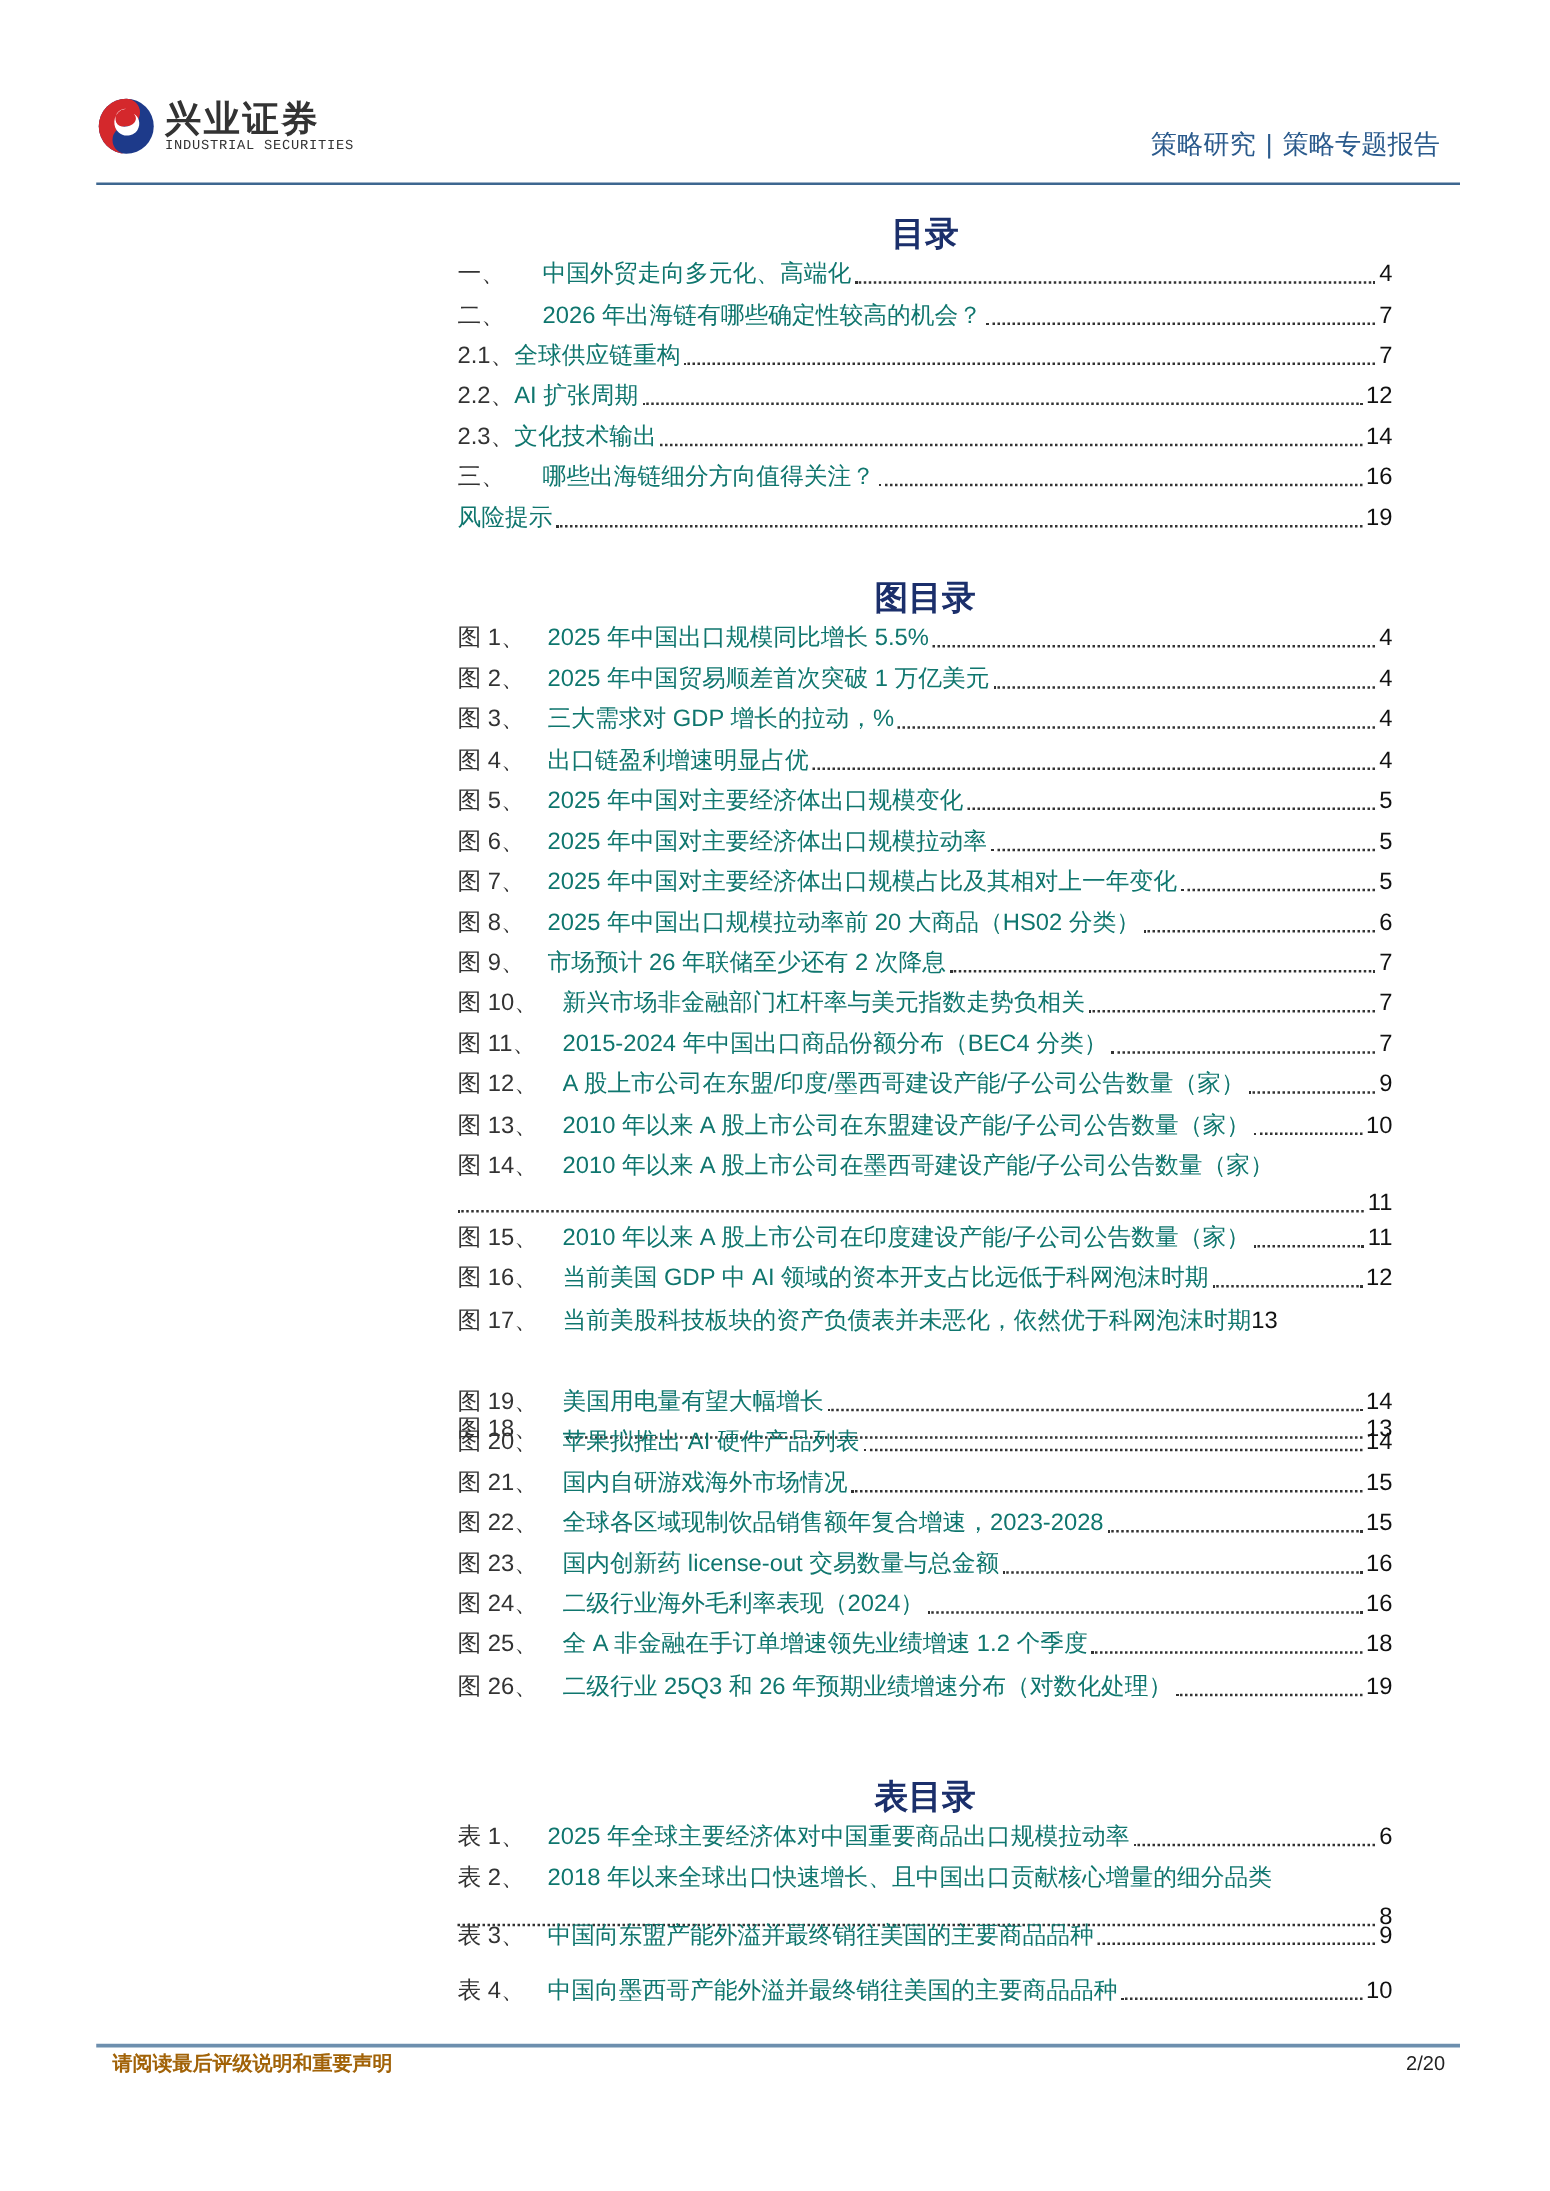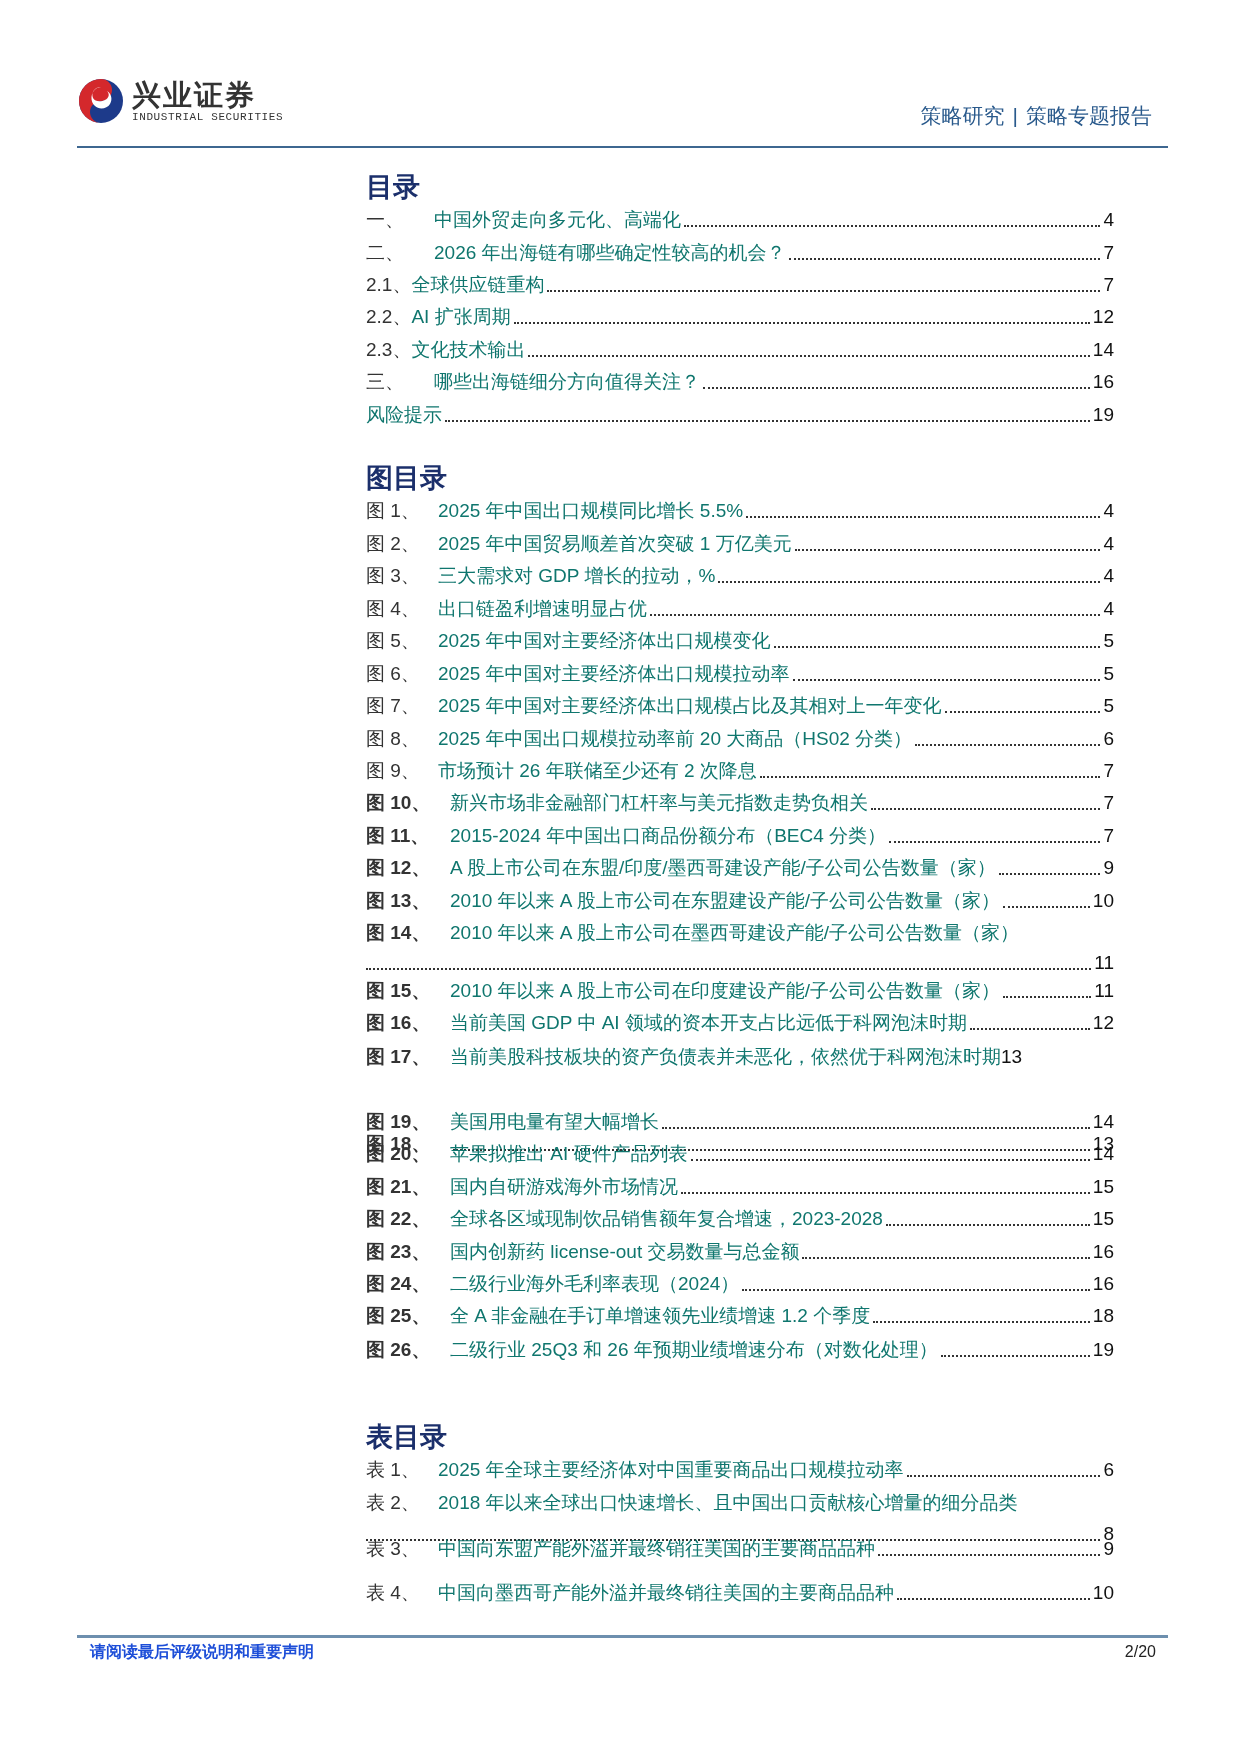--- a/index.html
+++ b/index.html
@@ -7,27 +7,27 @@
          font-family: "Liberation Sans", "DejaVu Sans", sans-serif; color: #1a1a1a; }
   .logo { position: absolute; left: 78px; top: 76px; height: 50px; display: flex; align-items: center; }
   .logo-mark { width: 46px; height: 46px; }
   .logo-text { margin-left: 8px; display: flex; flex-direction: column; }
   .logo-cn { font-family: "DejaVu Serif", serif; font-size: 29px; font-weight: bold; color: #333333; letter-spacing: 2px; line-height: 32px; }
   .logo-en { font-family: Liberation Mono, monospace; font-size: 11px; color: #333333; letter-spacing: 0.6px; line-height: 13px; }
   .header-right { position: absolute; right: 88px; top: 102px; font-size: 21px; color: #2a5a8c; line-height: 28px; white-space: nowrap; }
   .header-right .sep { margin: 0 8px; }
   .rule-top { position: absolute; left: 77px; width: 1091px; top: 146px; height: 2px; background: #3e6790; }
   .rule-bottom { position: absolute; left: 77px; width: 1091px; top: 1635px; height: 3px; background: #6d8fae; }
-  .footer-left { position: absolute; left: 90px; top: 1641px; font-size: 16px; font-weight: bold; color: #1d4ed8; line-height: 22px; }
+  .footer-left { position: absolute; left: 90px; top: 1641px; font-size: 16px; font-weight: bold; color: #a16207; line-height: 22px; }
   .footer-right { position: absolute; right: 84px; top: 1641px; font-size: 16px; color: #222; line-height: 22px; }
-  .sec-title { position: absolute; left: 366px; width: 748px; text-align: left; font-size: 27px; font-weight: bold; color: #1b2f6b; line-height: 34px; }
+  .sec-title { position: absolute; left: 366px; width: 748px; text-align: center; font-size: 27px; font-weight: bold; color: #1b2f6b; line-height: 34px; }
   .row { position: absolute; left: 366px; width: 748px; height: 26px; display: flex; align-items: flex-end; font-size: 19px; line-height: 26px; white-space: nowrap; }
   .row .lab { flex: 0 0 auto; color: #333; }
   .row .lab.w1 { width: 72px; }
-  .row .lab.w2 { width: 84px; font-weight: bold; }
+  .row .lab.w2 { width: 84px; }
   .row .lab.w3 { width: 72px; }
   .row .ttl { flex: 0 1 auto; overflow: hidden; color: #0f766e; }
   .row .dots { flex: 1 1 auto; border-bottom: 2px dotted #333; margin: 0 3px 6px 3px; min-width: 6px; height: 0; }
   .row .pg { flex: 0 0 auto; color: #111; }
   .row.toc .lab { width: 68px; }
   .row.cont .dots { margin-left: 0; }
 </style>
 </head>
 <body>
 

